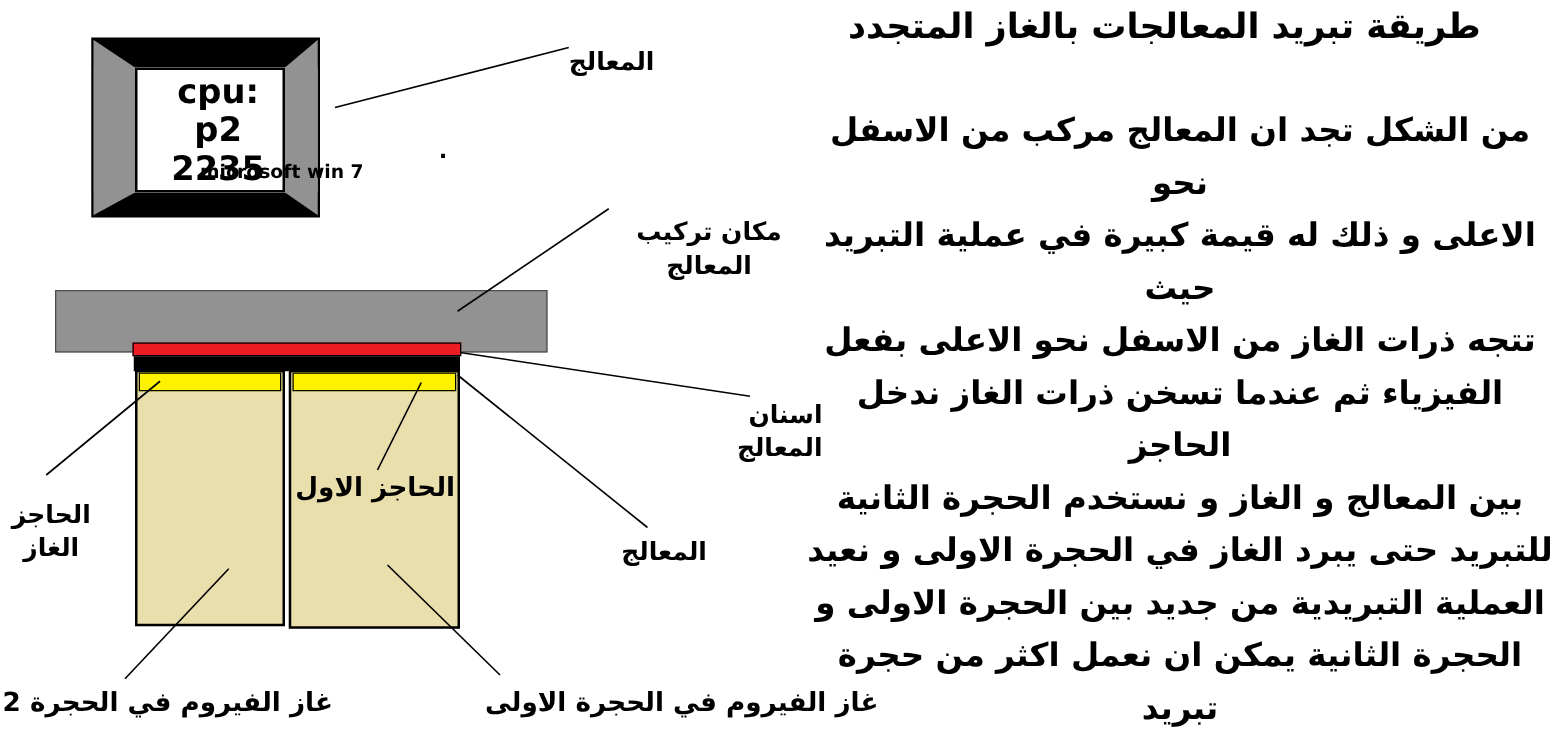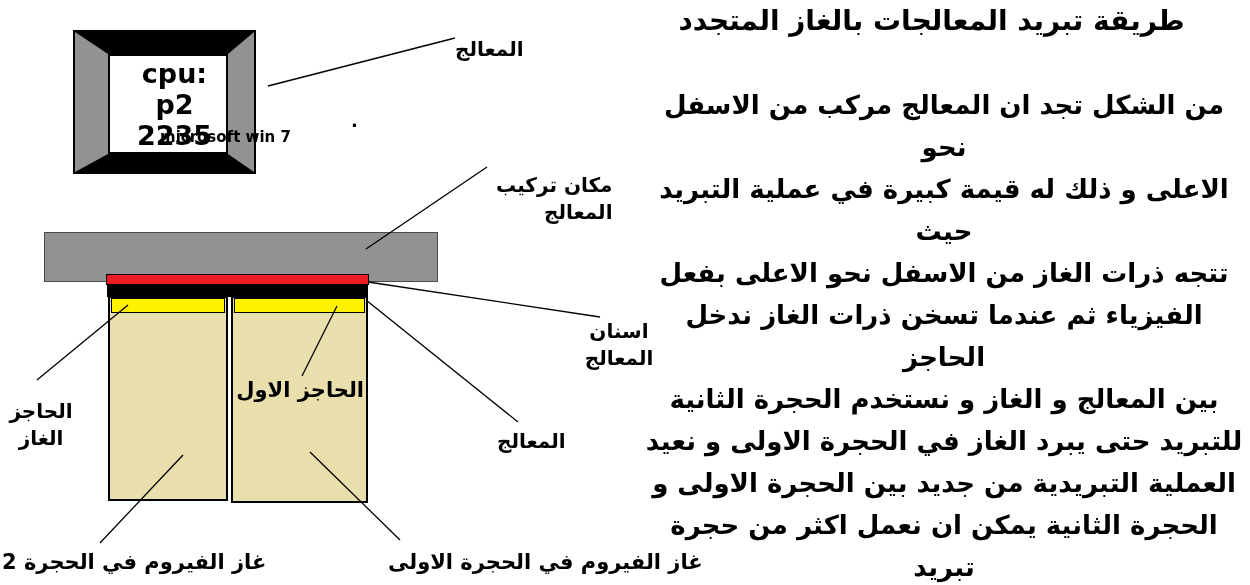--- a/index.html
+++ b/index.html
@@ -70,22 +70,22 @@
   }
   
   .overlay{ position:absolute; left:0; top:0; pointer-events:none; }
   .overlay line{ stroke:#000; stroke-width:1.3; }
   
   .lbl{
     position:absolute; font-weight:bold; direction:rtl; white-space:pre-line;
     font-size:20px; line-height:1.35;
   }
   .lbl-processor-top{ left:455px; top:36px; }
-  .lbl-mount{ left:496px; top:172px; text-align:right; }
-  .lbl-pins{ left:580px; top:318px; width:78px; text-align:center; }
+  .lbl-mount{ left:509px; top:172px; text-align:center; }
+  .lbl-pins{ left:580px; top:318px; width:78px; }
   .lbl-processor-lower{ left:497px; top:428px; }
   .lbl-barrier2{ left:0px; top:398px; width:82px; text-align:center; }
   .lbl-gas2{ left:2px; top:548px; font-size:21px; }
   .lbl-gas1{ left:388px; top:548px; font-size:21px; }
   
   .main-title{
     position:absolute; right:6px; top:4px; width:625px;
     font-size:28px; font-weight:bold; direction:rtl; text-align:center;
     white-space:nowrap;
   }

